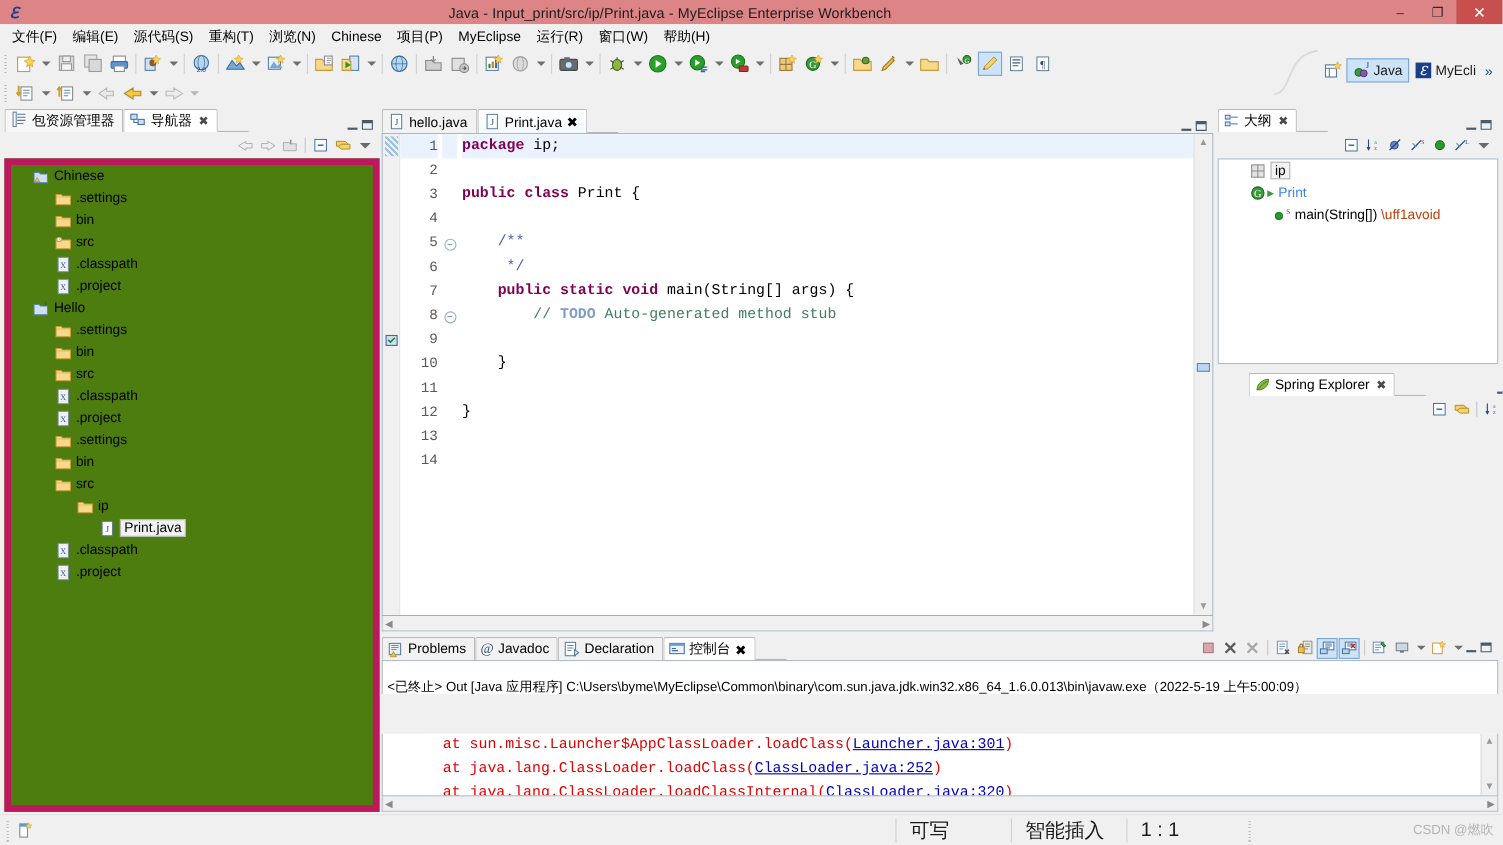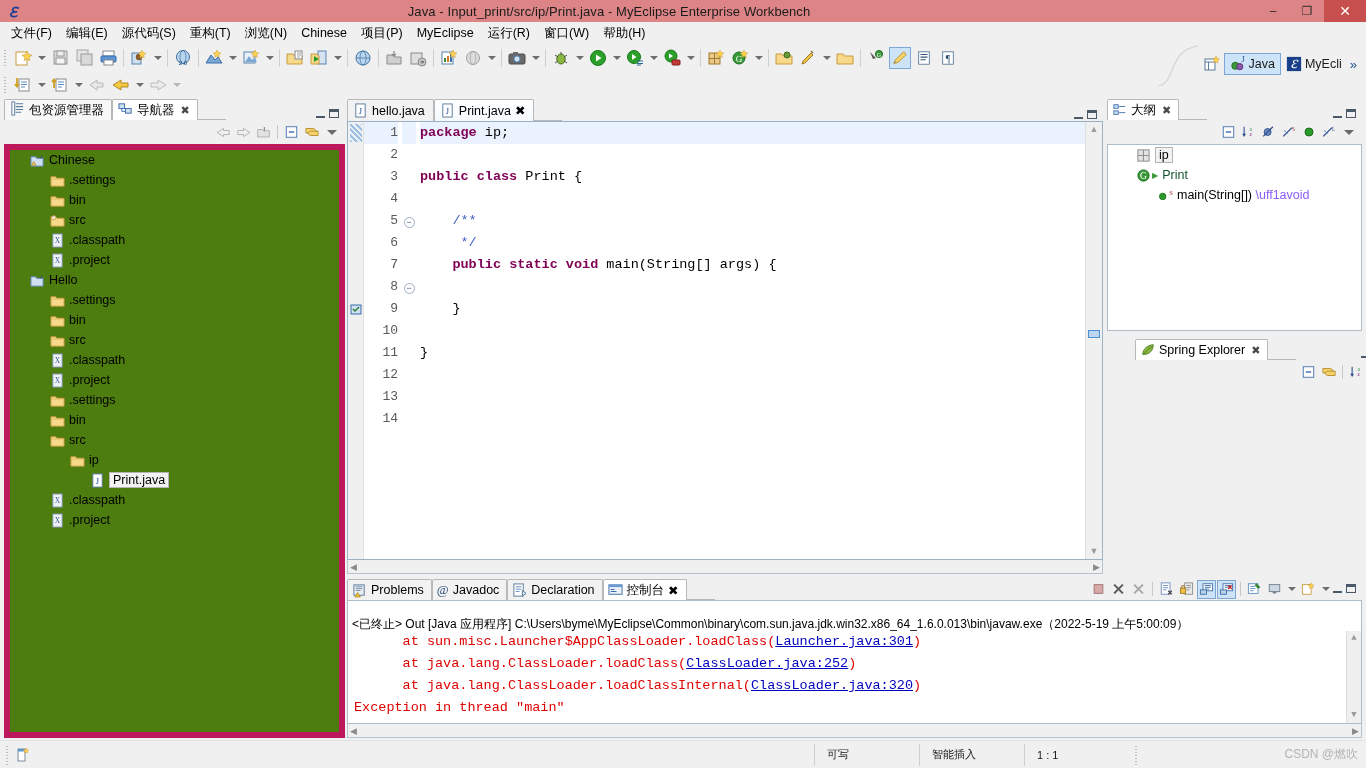--- a/index.html
+++ b/index.html
@@ -224,21 +224,21 @@
   }
   .console-header {
     height: 20px; background: #fff; border-left: 1px solid #b0bdc9; border-right: 1px solid #b0bdc9;
     border-top: 1px solid #b0bdc9;
     font-size: 12px; padding: 15px 4px; white-space: nowrap; overflow: hidden;
     font-family: "Liberation Sans", sans-serif;
   }
   .console-out {
     flex: 1; background: #fff; border: 1px solid #b0bdc9; border-top: none;
     font-family: "Liberation Mono", monospace; font-size: 13.5px;
-    position: relative; overflow: hidden;
+    position: relative; overflow: hidden; margin-top: 36px;
   }
   .console-line { height: 22px; line-height: 22px; white-space: pre; color: #e00000; padding-left: 6px; }
   .cs-link { color: #0000c0; text-decoration: underline; }
   .console-vscroll {
     position: absolute; right: 0; top: 0; width: 15px; height: 100%;
     background: #f0f0f0; border-left: 1px solid #dcdcdc;
     display: flex; flex-direction: column; justify-content: space-between; align-items: center;
   }
   .console-hscroll {
     height: 14px; background: #f0f0f0; border: 1px solid #b6c4d2; border-top: none;
@@ -252,21 +252,21 @@
     background: #f0f0f0; display: flex; align-items: center;
     border-top: 1px solid #e2e2e2;
   }
   .sb-grip {
     width: 8px; height: 22px; margin-left: 4px;
     background-image: repeating-linear-gradient(to bottom, #bdbdbd 0px, #bdbdbd 1px, transparent 1px, transparent 3px);
     background-size: 2px 100%; background-repeat: no-repeat; background-position: 2px 2px;
   }
   .sb-cell {
     height: 22px; display: flex; align-items: center; padding: 0 12px;
-    border-left: 1px solid #cfcfcf; font-size: 11px; color: #1a1a1a;
+    border-left: 1px solid #cfcfcf; font-size: 18px; color: #1a1a1a;
   }
   .watermark {
     margin-left: auto; padding-right: 8px; color: #b4b4b4; font-size: 12px;
   }
   .sb-spacer1 { width: 780px; }
 </style>
 </head>
 <body>
 
 <div class="app">
@@ -904,20 +904,21 @@
           <div class="" style="height: 22px; line-height: 22px; text-align: center;"></div>
         </div>
       <div class="code-area" id="code-area">
           <div class="code-line line-hl"><span class="kw">package</span><span class="plain"> ip;</span></div>
           <div class="code-line">&nbsp;</div>
           <div class="code-line"><span class="kw">public</span><span class="plain"> </span><span class="kw">class</span><span class="plain"> Print {</span></div>
           <div class="code-line">&nbsp;</div>
           <div class="code-line"><span class="jdoc">    /**</span></div>
           <div class="code-line"><span class="jdoc">     */</span></div>
           <div class="code-line"><span class="plain">    </span><span class="kw">public</span><span class="plain"> </span><span class="kw">static</span><span class="plain"> </span><span class="kw">void</span><span class="plain"> main(String[] args) {</span></div>
+          <div class="code-line"><span class="cmt">        // </span><span class="todo">TODO</span><span class="cmt"> Auto-generated method stub</span></div>
           <div class="code-line">&nbsp;</div>
           <div class="code-line"><span class="plain">    }</span></div>
           <div class="code-line">&nbsp;</div>
           <div class="code-line"><span class="plain">}</span></div>
           <div class="code-line">&nbsp;</div>
         </div>
       <div class="vscroll">
         <div class="scroll-arrow">▲</div>
         <div class="scroll-mark" style="top:208px;"></div>
         <div style="flex:1"></div>
@@ -1003,30 +1004,30 @@
           <span class="tree-label selected" style="color:#000">ip</span>
         </div>
         <div class="tree-row" style="padding-left: 28px;">
           <span style="display:flex;">
             <svg width="15" height="15" viewBox="0 0 16 16">
               <circle cx="8" cy="8" r="6" fill="#3a9a3a" stroke="#1a6a1a"></circle>
               <text x="8" y="11.5" font-size="10" text-anchor="middle" fill="#fff" font-family="serif">G</text>
             </svg>
           </span>
           <span style="color:#3a9a3a;font-size:8px;margin-left:1px;">▶</span>
-          <span class="tree-label" style="color:#14532d">Print</span>
+          <span class="tree-label" style="color:#3b82f6">Print</span>
         </div>
         <div class="tree-row" style="padding-left: 50px;">
           <span style="display:flex;">
             <svg width="15" height="15" viewBox="0 0 16 16">
               <circle cx="5" cy="9" r="3.4" fill="#2a9a2a" stroke="#197519"></circle>
               <text x="12" y="7" font-size="7" fill="#b02020" font-family="serif">S</text>
             </svg>
           </span>
-          <span class="tree-label" style="color:#000">main(String[])  <span style="color:#8b5cf6;">\uff1avoid</span></span>
+          <span class="tree-label" style="color:#000">main(String[])  <span style="color:#c2410c;">\uff1avoid</span></span>
         </div>
       </div>
   </div>
 
   <div class="spring-panel">
     <div class="panel-tabbar">
       <div class="vtab active">
         <svg width="14" height="14" viewBox="0 0 16 16">
             <path d="M2 13C2 6 9 2 14 2c0 7-5 11-10 11z" fill="#8ab840" stroke="#4a7a20"></path>
             <path d="M3 13C6 9 9 6 13 4" stroke="#4a7a20" fill="none"></path>

